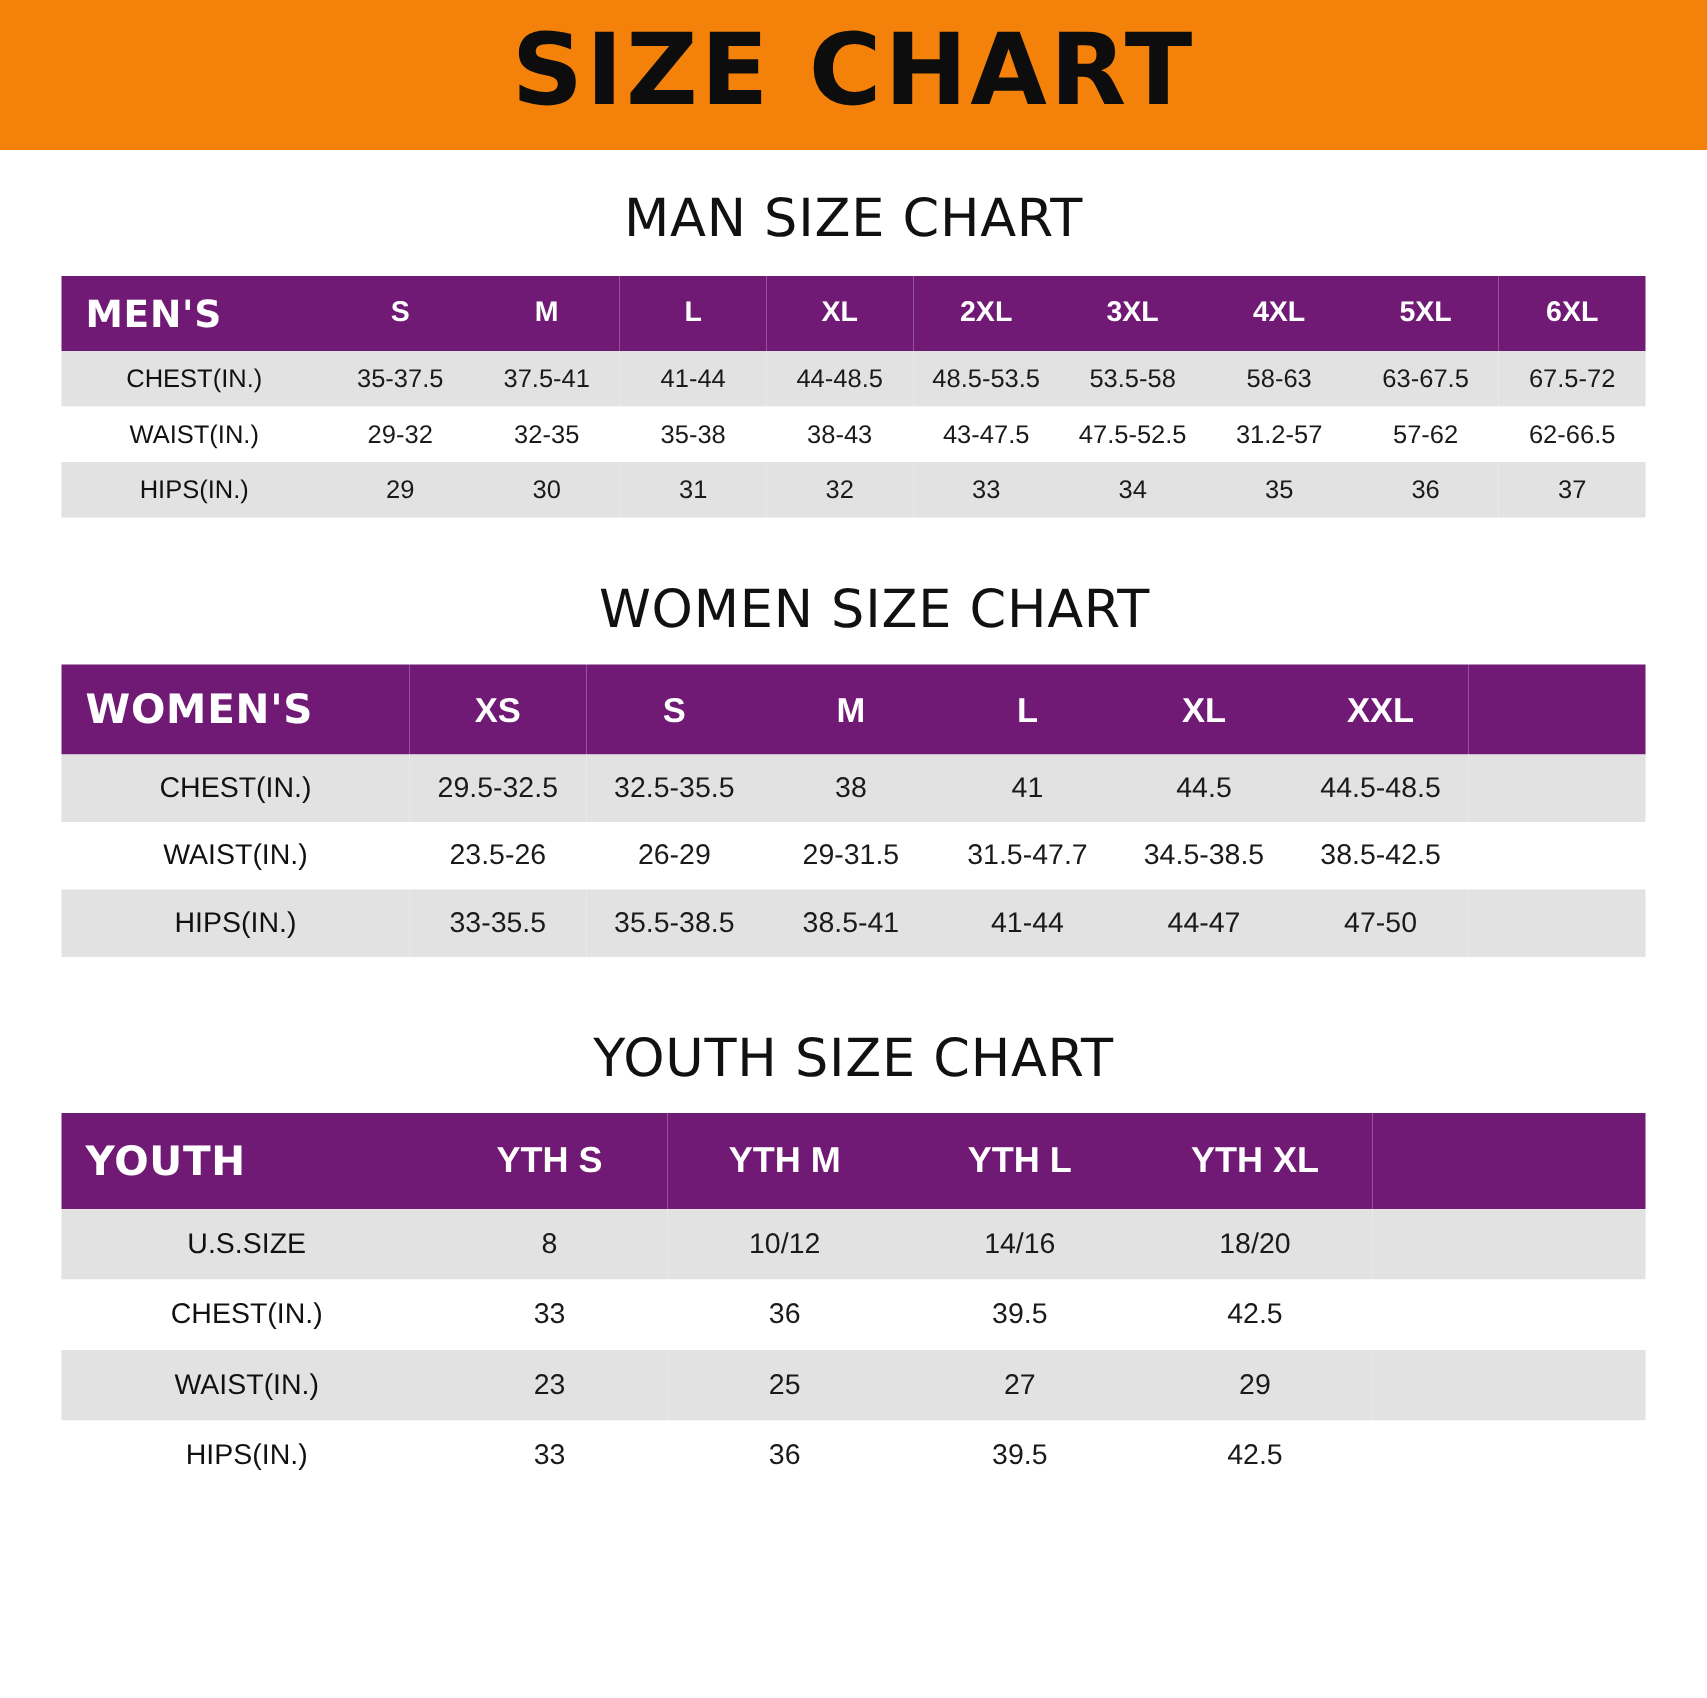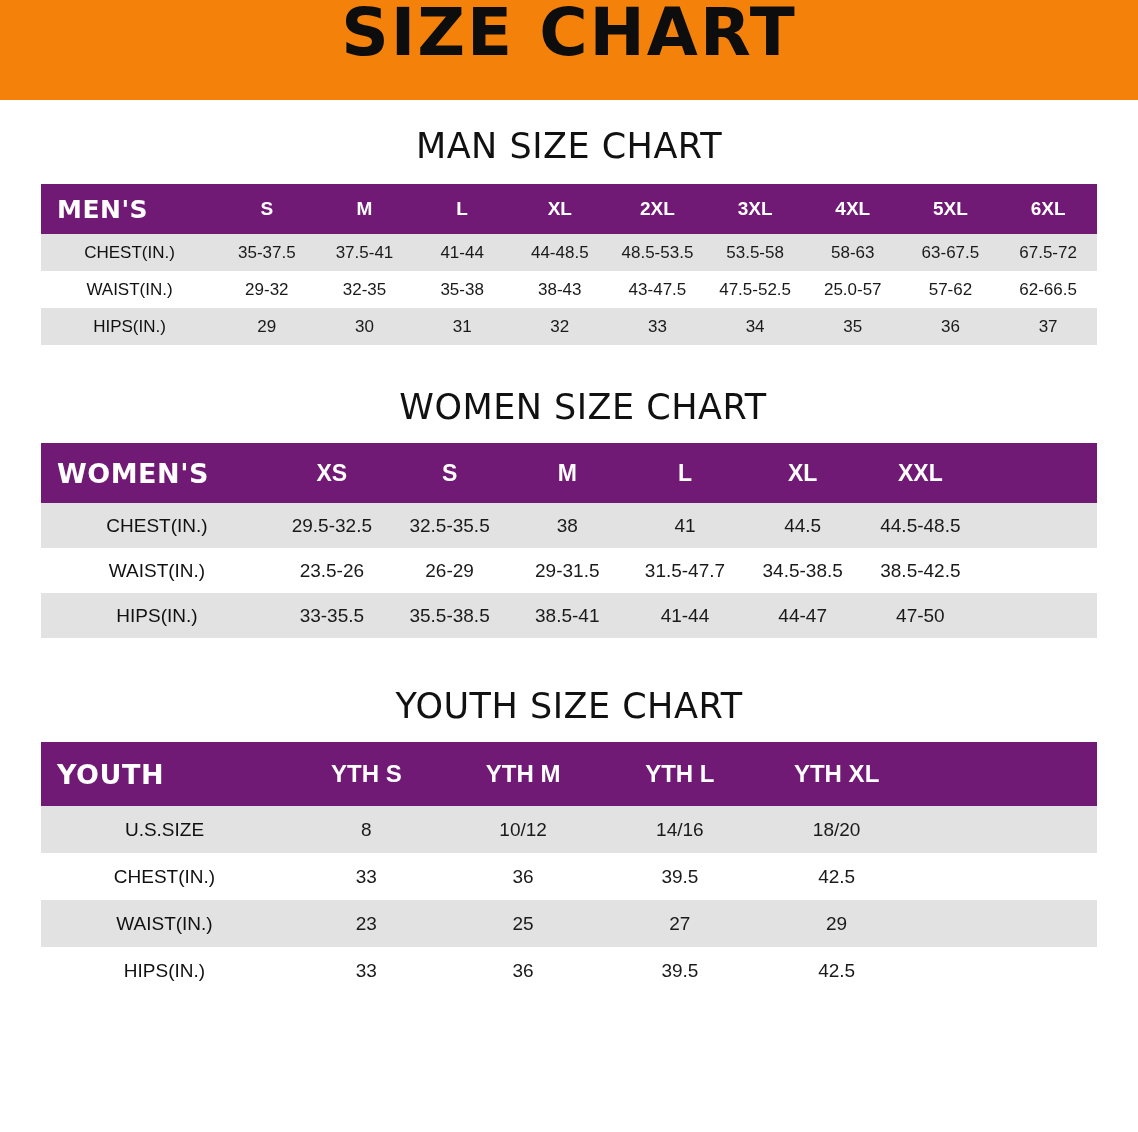--- a/index.html
+++ b/index.html
@@ -19,20 +19,21 @@
     height: 1132px;
     background: #ffffff;
   }
 
   
   .banner {
     width: 100%;
     height: 100px;
     background: #f4820a;
     display: flex;
+    align-items: center;
     justify-content: center;
     box-sizing: border-box;
   }
   .banner-title {
     font-family: "DejaVu Sans", sans-serif;
     font-weight: bold;
     font-size: 66px;
     letter-spacing: 2px;
     color: #0d0d0d;
     line-height: 1;
@@ -160,21 +161,21 @@
           <td>67.5-72</td>
         </tr>
         <tr class="plain">
           <td class="rowlabel">WAIST(IN.)</td>
           <td>29-32</td>
           <td>32-35</td>
           <td>35-38</td>
           <td>38-43</td>
           <td>43-47.5</td>
           <td>47.5-52.5</td>
-          <td>25.0-57</td>
+          <td>31.2-57</td>
           <td>57-62</td>
           <td>62-66.5</td>
         </tr>
         <tr class="alt">
           <td class="rowlabel">HIPS(IN.)</td>
           <td>29</td>
           <td>30</td>
           <td>31</td>
           <td>32</td>
           <td>33</td>

